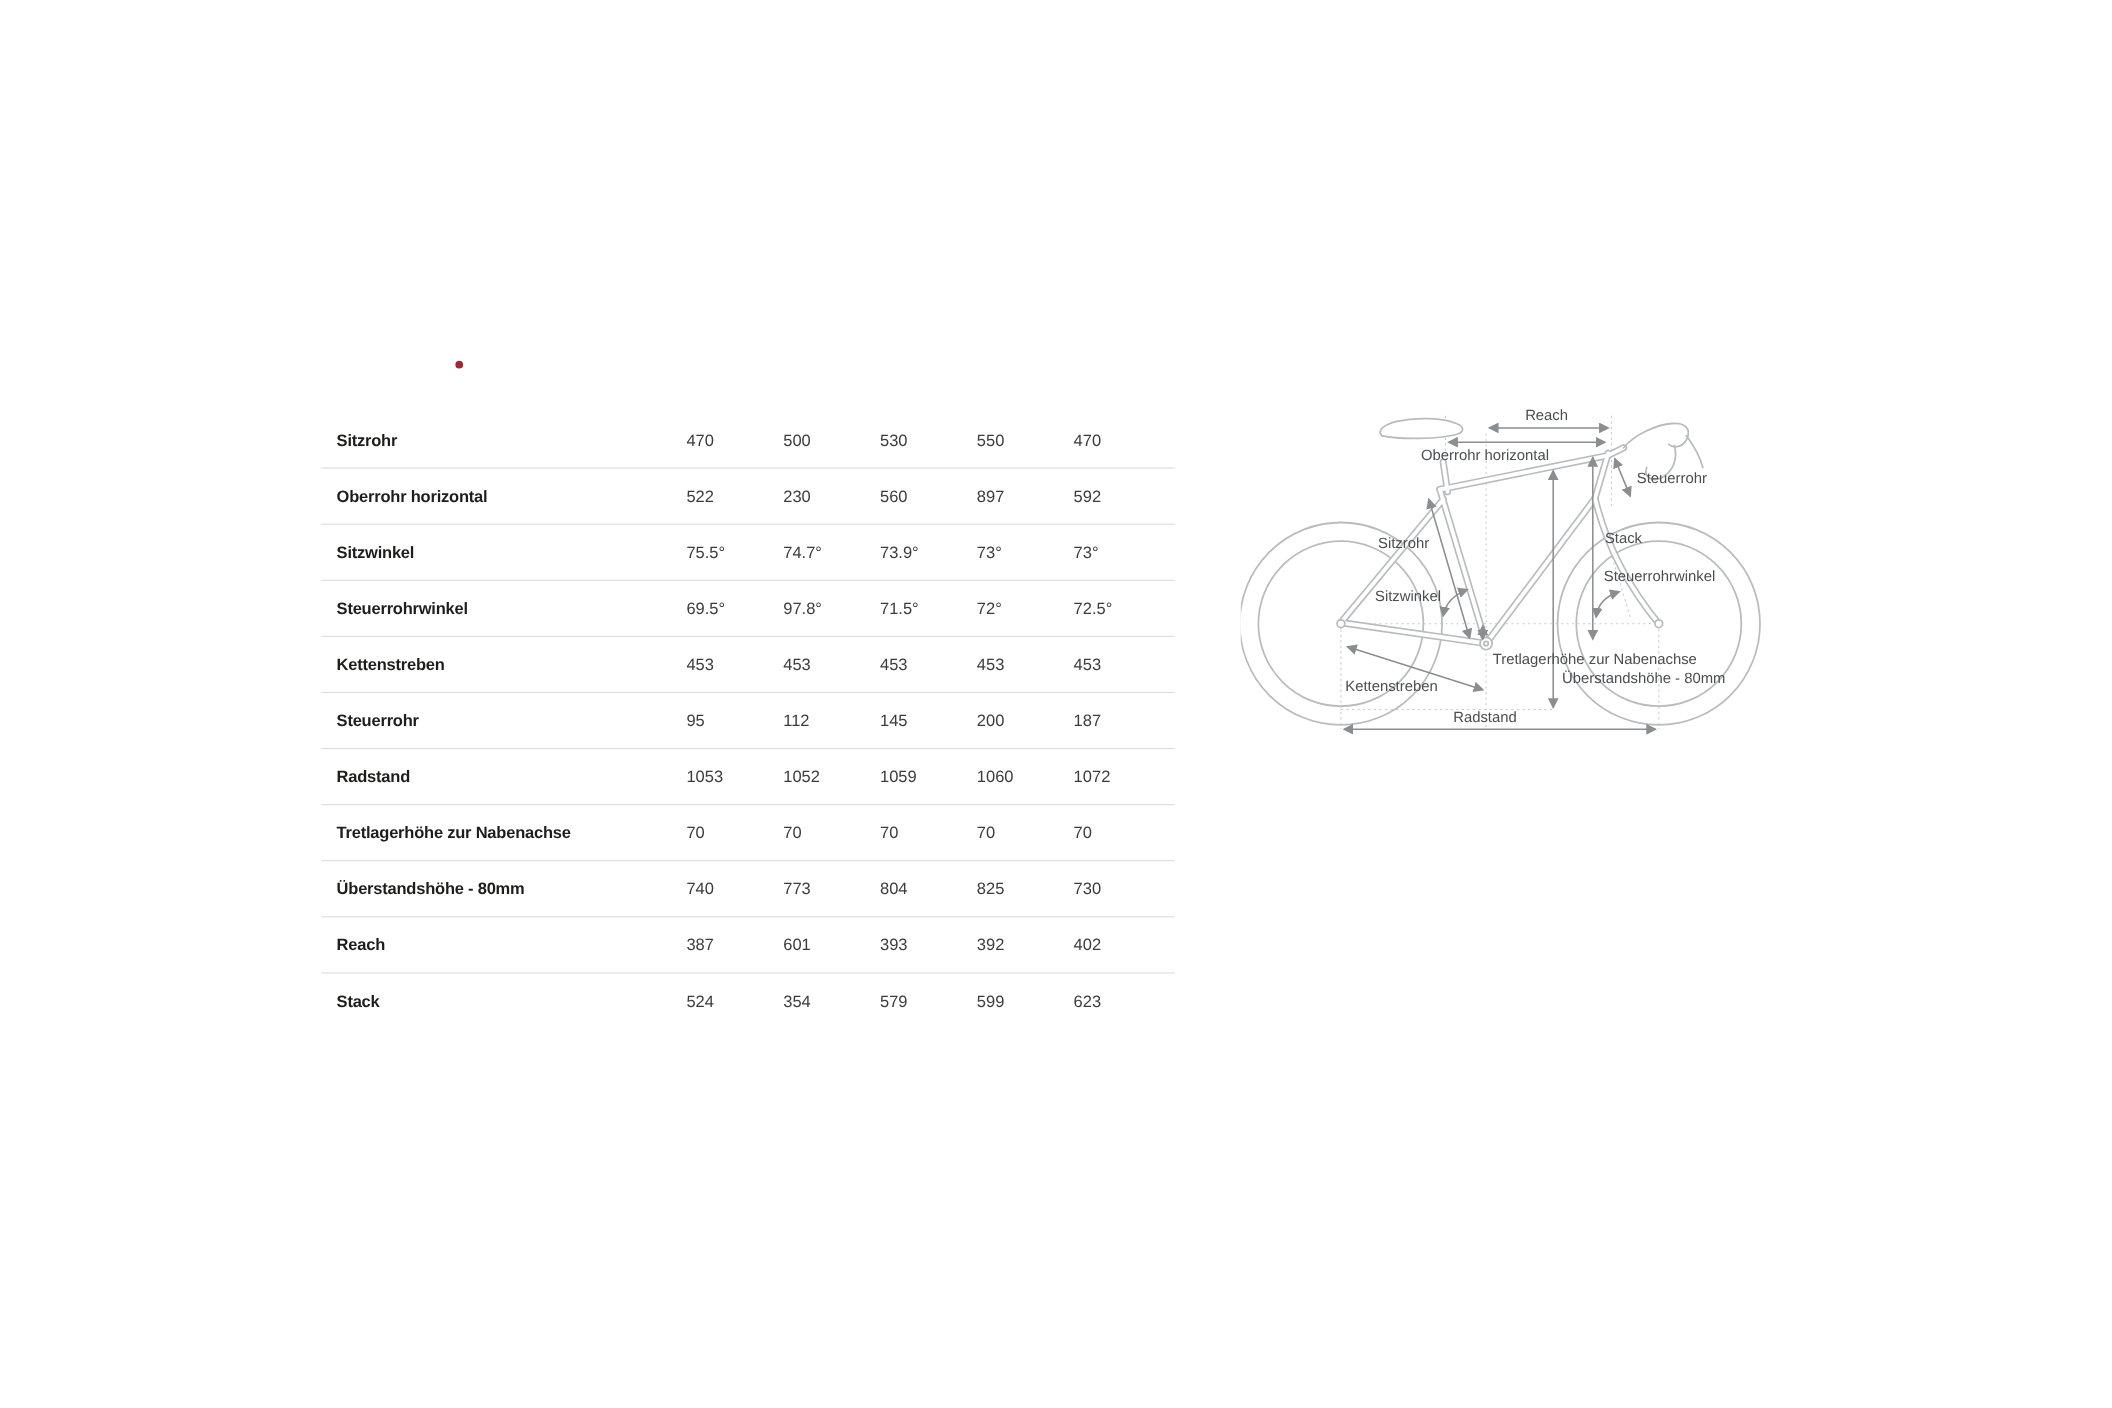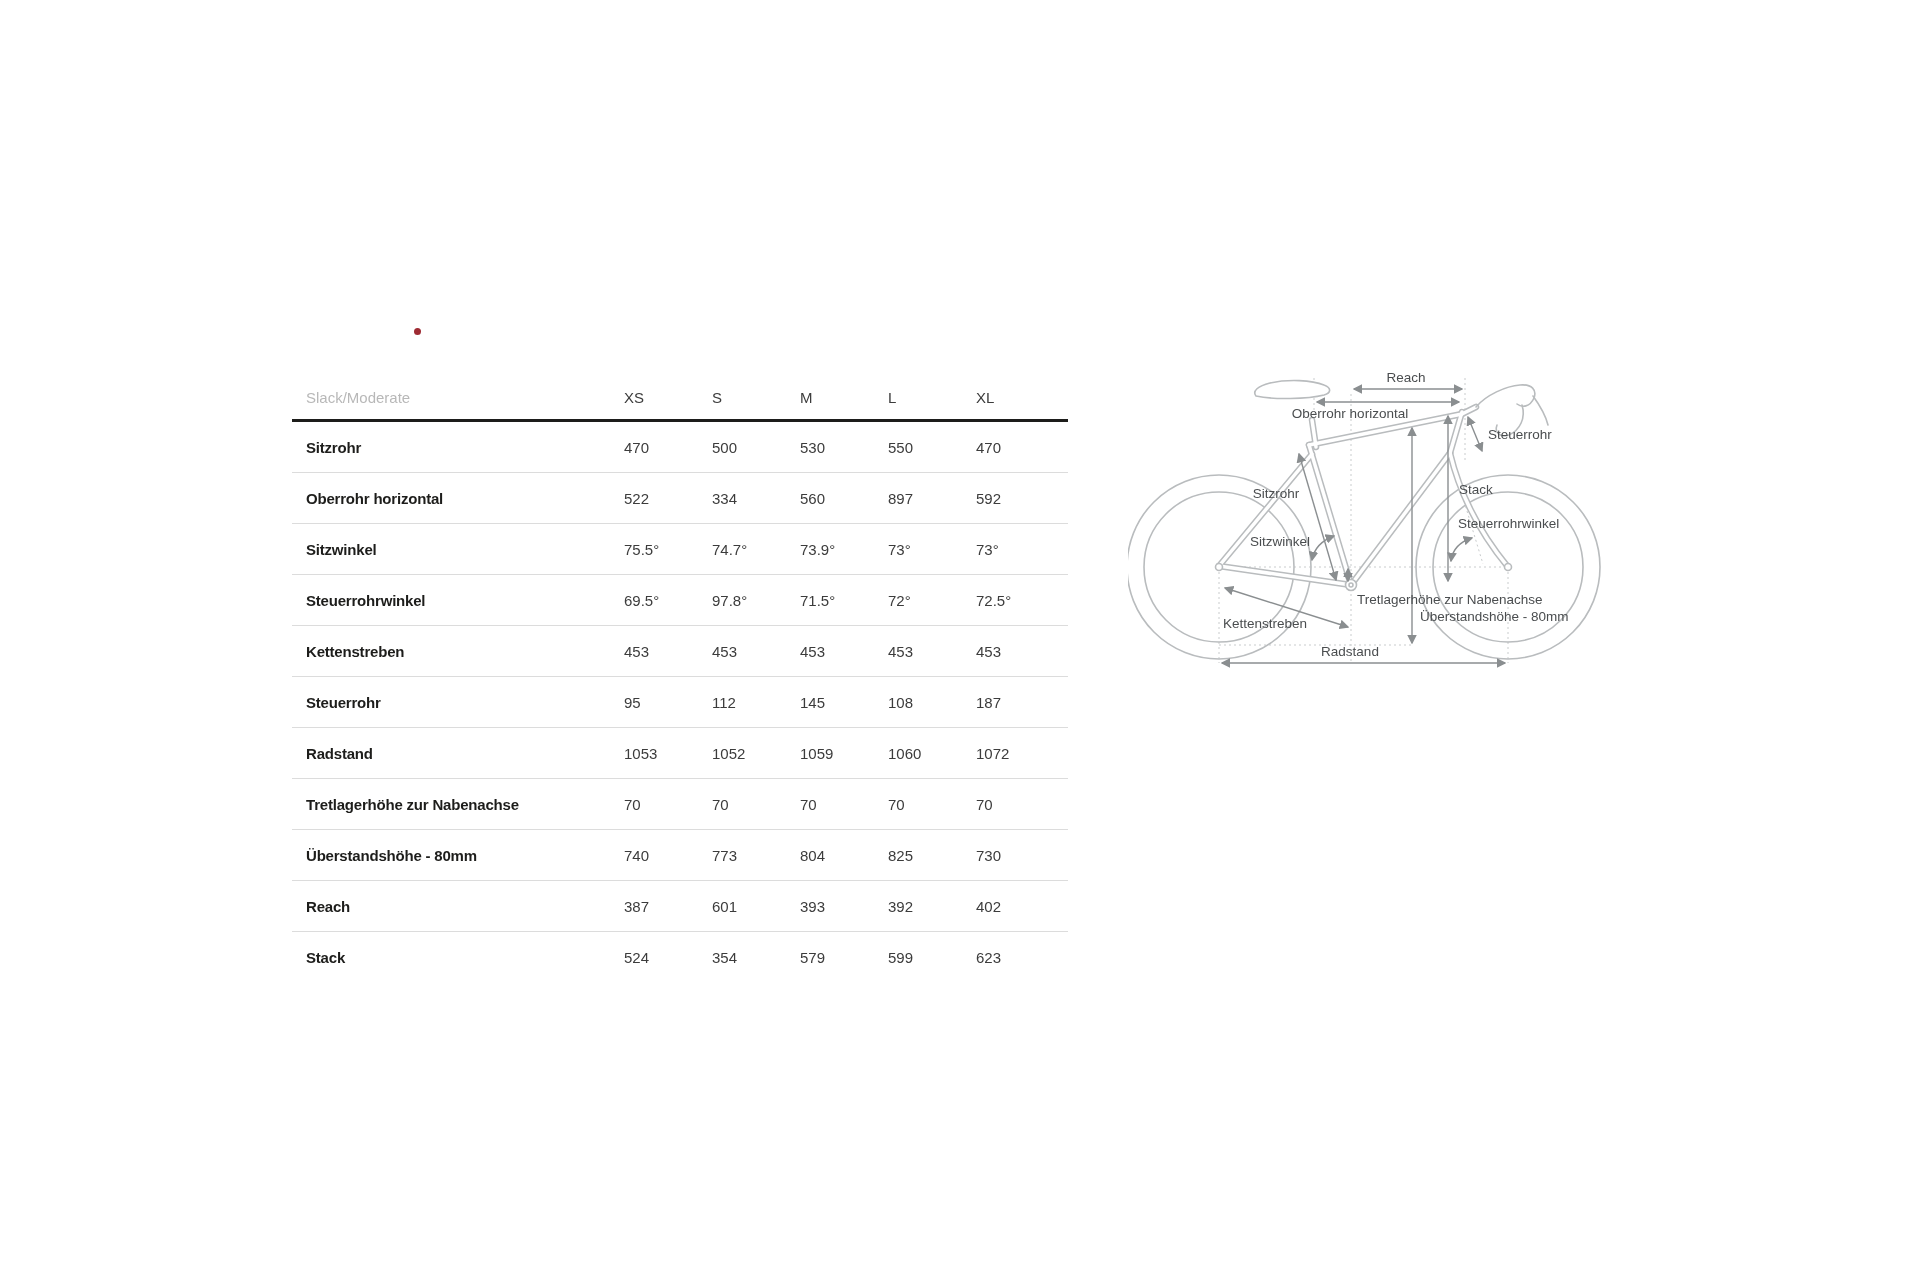--- a/index.html
+++ b/index.html
@@ -37,41 +37,33 @@
   .detail{stroke:var(--t-d_frame);stroke-width:1.6;fill:none;stroke-linecap:round;}
   .detail-fill{stroke:var(--t-d_frame);stroke-width:1.6;fill:#fff;}
   .arrows path{stroke:var(--t-d_arrow);stroke-width:1.4;fill:none;}
 </style>
 </head>
 <body style="background: rgb(255, 255, 255);">
 
 <div class="red-dot"></div>
 
 <div class="geo-table">
-  <div class="t-headrow">
-    <div class="c0">Slack/Moderate</div>
-    <div class="cv">XS</div>
-    <div class="cv">S</div>
-    <div class="cv">M</div>
-    <div class="cv">L</div>
-    <div class="cv">XL</div>
-  </div>
 
   <div class="t-row">
     <div class="c0">Sitzrohr</div>
     <div class="cv">470</div>
     <div class="cv">500</div>
     <div class="cv">530</div>
     <div class="cv">550</div>
     <div class="cv">470</div>
   </div>
   <div class="t-row">
     <div class="c0">Oberrohr horizontal</div>
     <div class="cv">522</div>
-    <div class="cv">334</div>
+    <div class="cv">230</div>
     <div class="cv">560</div>
     <div class="cv">897</div>
     <div class="cv">592</div>
   </div>
   <div class="t-row">
     <div class="c0">Sitzwinkel</div>
     <div class="cv">75.5°</div>
     <div class="cv">74.7°</div>
     <div class="cv">73.9°</div>
     <div class="cv">73°</div>
@@ -91,21 +83,21 @@
     <div class="cv">453</div>
     <div class="cv">453</div>
     <div class="cv">453</div>
     <div class="cv">453</div>
   </div>
   <div class="t-row">
     <div class="c0">Steuerrohr</div>
     <div class="cv">95</div>
     <div class="cv">112</div>
     <div class="cv">145</div>
-    <div class="cv">108</div>
+    <div class="cv">200</div>
     <div class="cv">187</div>
   </div>
   <div class="t-row">
     <div class="c0">Radstand</div>
     <div class="cv">1053</div>
     <div class="cv">1052</div>
     <div class="cv">1059</div>
     <div class="cv">1060</div>
     <div class="cv">1072</div>
   </div>

